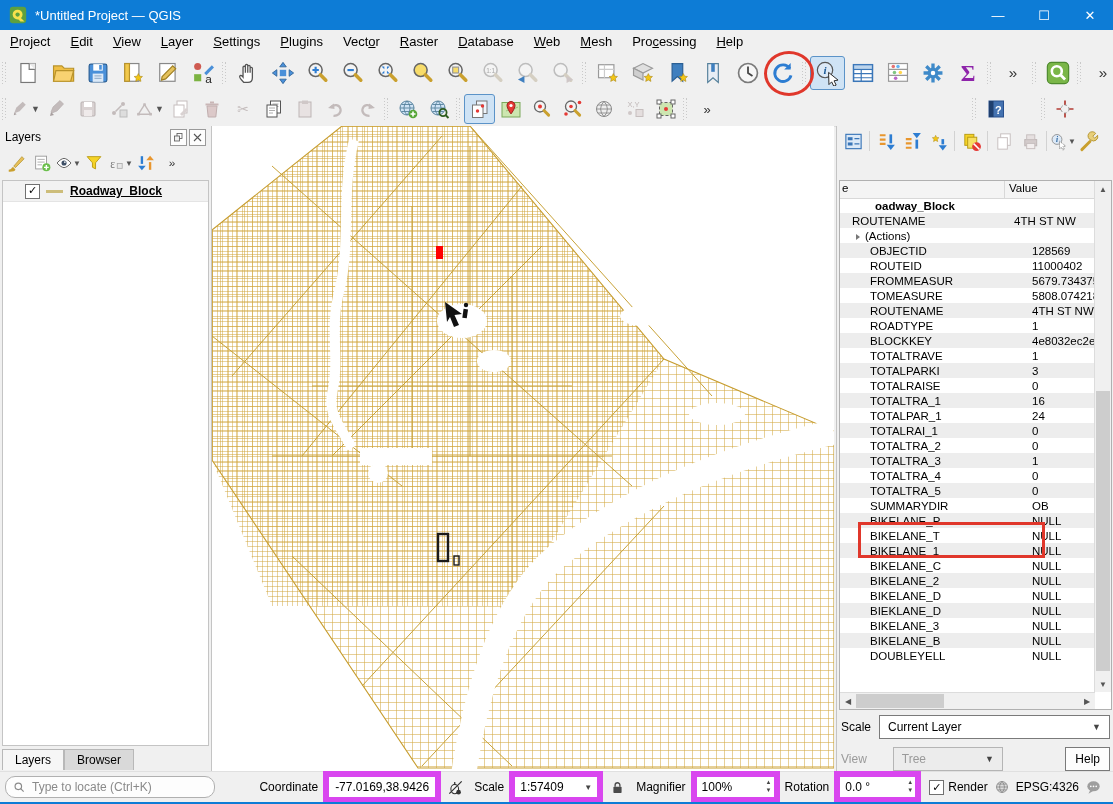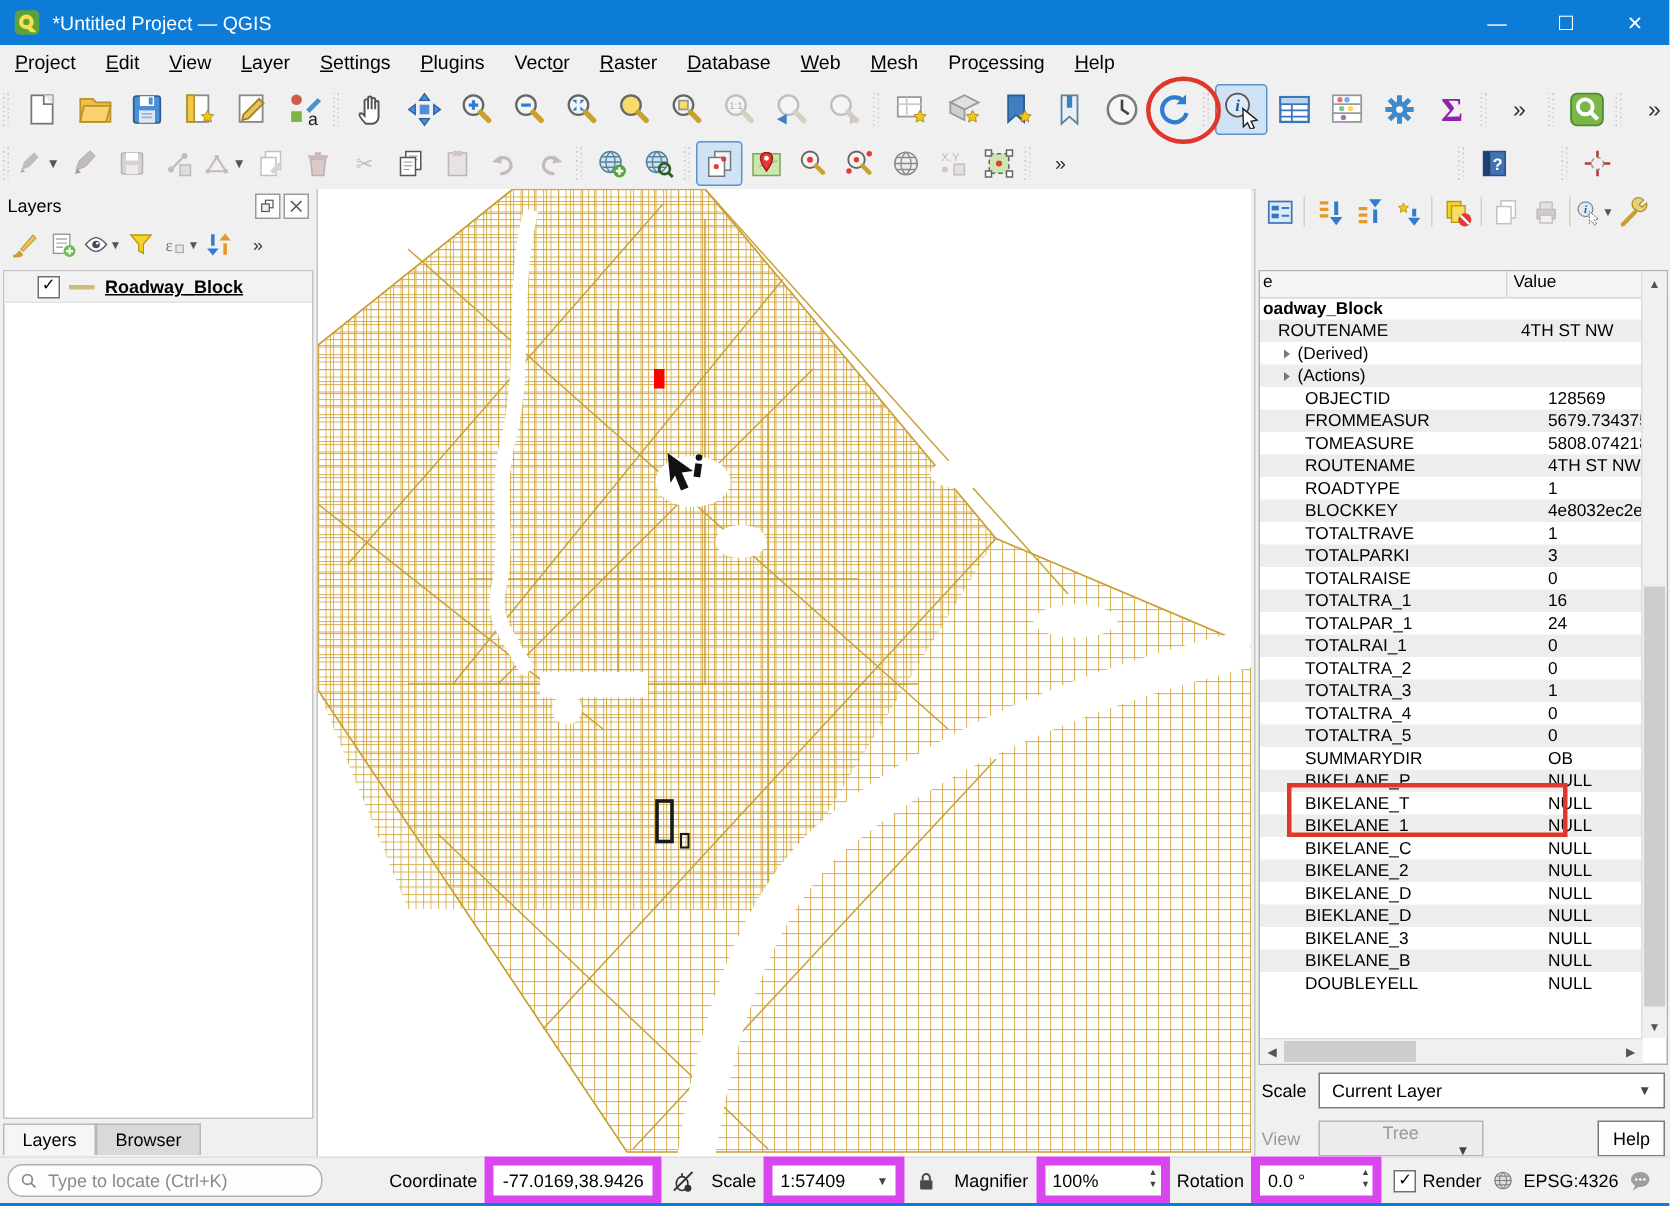--- a/index.html
+++ b/index.html
@@ -58,21 +58,21 @@
   .ir-table{position:absolute;left:2px;right:2px;top:54px;height:528px;background:#fff;border:1px solid #b0b0b0;}
   .ir-header{position:absolute;left:0;top:0;right:16px;height:17px;background:#f4f4f4;display:flex;
              border-bottom:1px solid #d8d8d8;font-size:11.5px;}
   .ir-header .c1{width:160px;border-right:1px solid #d8d8d8;padding:1px 2px;}
   .ir-header .c2{flex:1;padding:1px 4px;}
   .ir-rows{position:absolute;left:0;top:17px;right:16px;bottom:17px;overflow:hidden;font-size:11.5px;}
   .ir-row{height:15px;display:flex;align-items:center;white-space:nowrap;}
   .ir-row:nth-child(even){background:#ededed;}
   .ir-name{width:162px;overflow:hidden;}
   .ir-val{flex:1;overflow:hidden;}
-  .lvl0{padding-left:2px;font-weight:bold;}
+  .lvl0{padding-left:2px;font-weight:bold;margin-left:33px;}
   .lvl1{padding-left:12px;}
   .lvl2{padding-left:30px;}
   .ir-exp{display:inline-block;width:0;height:0;border-left:4px solid #777;border-top:3.5px solid transparent;
           border-bottom:3.5px solid transparent;margin:0 5px 0 16px;}
   
   .vsb{position:absolute;right:0;top:0;width:16px;bottom:17px;background:#f0f0f0;border-left:1px solid #dcdcdc;}
   .hsb{position:absolute;left:0;right:16px;bottom:0;height:16px;background:#f0f0f0;border-top:1px solid #dcdcdc;}
   .sb-btn{position:absolute;width:16px;height:16px;display:flex;align-items:center;justify-content:center;
           font-size:8px;color:#555;background:#f0f0f0;}
   .vsb .up{top:0;} .vsb .down{bottom:0;}
@@ -80,21 +80,21 @@
   .vsb .thumb{position:absolute;left:1px;right:1px;top:210px;height:280px;background:#cdcdcd;}
   .hsb .thumb{position:absolute;top:1px;bottom:1px;left:16px;width:88px;background:#cdcdcd;}
   
   .ir-bottom{position:absolute;left:4px;right:4px;top:588px;height:26px;display:flex;align-items:center;}
   .ir-bottom2{position:absolute;left:4px;right:4px;top:620px;height:26px;display:flex;align-items:center;color:#9a9a9a;}
   .combo{height:22px;background:#fff;border:1px solid #7a7a7a;display:flex;align-items:center;
          padding:0 8px;font-size:12px;position:relative;}
   .combo .cb-arrow{margin-left:auto;font-size:9px;color:#444;padding-left:6px;}
   .combo.disabled{background:#ececec;color:#9a9a9a;border-color:#b5b5b5;}
   .mode-combo{flex:1;margin-left:8px;}
-  .view-combo{width:92px;margin-left:12px;flex-direction:column;}
+  .view-combo{width:92px;margin-left:26px;}
   .help-btn{margin-left:auto;height:22px;padding:0 9px;background:#fdfdfd;border:1px solid #7a7a7a;
             color:#000;display:flex;align-items:center;font-size:12px;}
   
   #map{position:absolute;left:212px;top:126px;width:622px;height:646px;background:#fff;}
   
   .statusbar{position:absolute;left:0;bottom:2px;width:100%;height:30px;background:#f0f0f0;
              display:flex;align-items:center;font-size:12px;border-top:1px solid #e0e0e0;}
   .bottom-edge{position:absolute;left:0;bottom:0;width:100%;height:2px;background:#0d7cd6;}
   .locator{width:196px;height:20px;margin-left:5px;border:1px solid #b0b0b0;border-radius:10px;
            background:#fdfdfd;display:flex;align-items:center;padding:0 6px;}
@@ -786,30 +786,30 @@
     <div class="ir-rows" id="ir-rows">
         <div class="ir-row">
           <div class="ir-name lvl0" style="font-weight: bold;">oadway_Block</div>
           <div class="ir-val"></div>
         </div>
         <div class="ir-row">
           <div class="ir-name lvl1">ROUTENAME</div>
           <div class="ir-val">4TH ST NW</div>
         </div>
         <div class="ir-row">
-          <div class="ir-name"><span class="ir-exp"></span>(Derived)</div>
-          <div class="ir-val"></div>
-        </div>
-        <div class="ir-row">
           <div class="ir-name"><span class="ir-exp"></span>(Actions)</div>
           <div class="ir-val"></div>
         </div>
         <div class="ir-row">
           <div class="ir-name lvl2">OBJECTID</div>
           <div class="ir-val">128569</div>
+        </div>
+        <div class="ir-row">
+          <div class="ir-name lvl2">ROUTEID</div>
+          <div class="ir-val">11000402</div>
         </div>
         <div class="ir-row">
           <div class="ir-name lvl2">FROMMEASUR</div>
           <div class="ir-val">5679.734375000...</div>
         </div>
         <div class="ir-row">
           <div class="ir-name lvl2">TOMEASURE</div>
           <div class="ir-val">5808.074218750...</div>
         </div>
         <div class="ir-row">

